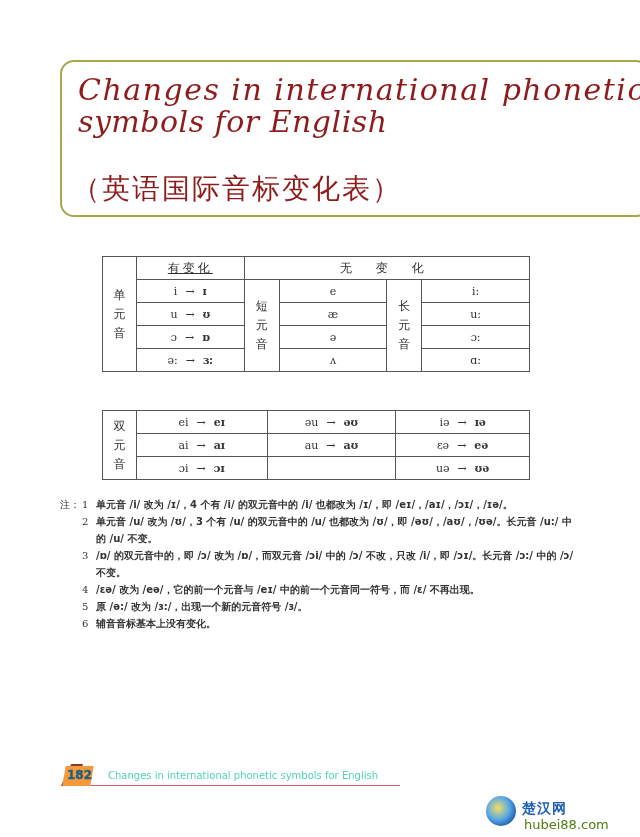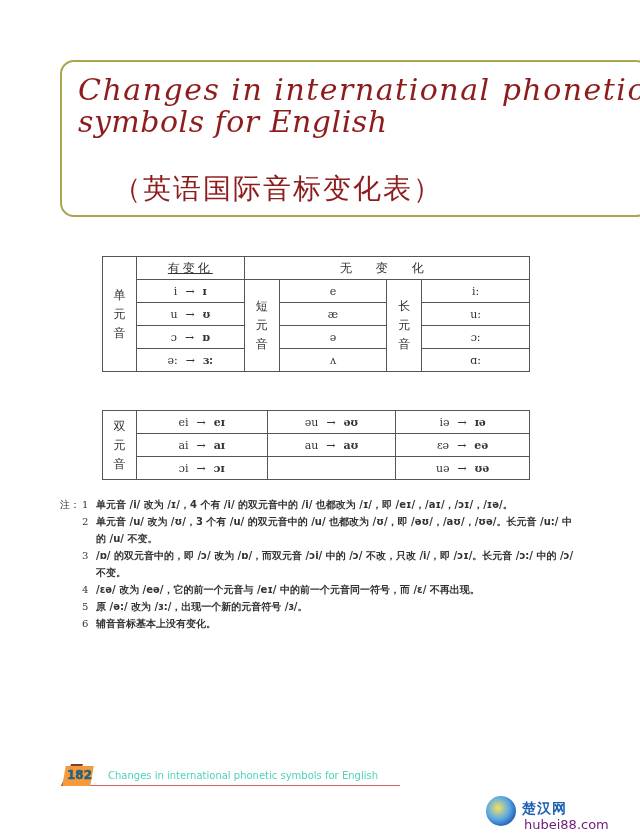--- a/index.html
+++ b/index.html
@@ -5,21 +5,21 @@
   html, body { margin:0; padding:0; }
   body { width:640px; height:837px; background:#ffffff; position:relative; overflow:hidden;
          font-family:"DejaVu Serif", serif; color:#222; }
   .title-box { position:absolute; left:60px; top:60px; width:590px; height:157px;
                border:2px solid #a9a74e; border-radius:14px; box-sizing:border-box; }
   .title-en { position:absolute; left:78px; font-family:"DejaVu Serif", serif; font-style:italic;
               font-size:30px; color:#8e1c1c; letter-spacing:1.5px; white-space:nowrap; }
   .t1 { top:72px; }
   .t2 { top:104px; letter-spacing:0.5px; }
   .title-zh { position:absolute; left:72px; top:170px; font-size:28px; color:#8e1c1c;
-              font-family:"DejaVu Sans", sans-serif; letter-spacing:2px; white-space:nowrap;margin-left:41px; }
+              font-family:"DejaVu Sans", sans-serif; letter-spacing:2px; white-space:nowrap; }
 
   table.ph { position:absolute; border-collapse:collapse; font-size:11px; }
   table.ph td { border:1.5px solid #555; text-align:center; padding:0; color:#333; }
   #tbl1 { left:102px; top:256px; width:428px; }
   #tbl1 td { height:22px; }
   #tbl2 { left:102px; top:410px; width:428px; }
   #tbl2 td { height:22px; }
   .vlabel { font-family:"DejaVu Sans", sans-serif; font-size:12px; line-height:19px; color:#555; }
   .hlabel { font-family:"DejaVu Sans", sans-serif; font-size:12px; letter-spacing:3px; color:#444;text-decoration:underline; }
   .hlabel2 { font-family:"DejaVu Sans", sans-serif; font-size:12px; letter-spacing:10px; color:#444; }
@@ -40,21 +40,21 @@
   .page-num { position:absolute; left:67px; top:768px; font-family:"DejaVu Sans", sans-serif; font-size:12px;
               color:#0369a1; font-weight:bold; -webkit-text-stroke:0.5px #555; }
   .footer-text { position:absolute; left:108px; top:770px; font-family:"DejaVu Sans", sans-serif;
                  font-size:10px; color:#4fd3b8; white-space:nowrap; }
 
   .logo { position:absolute; left:480px; top:790px; width:160px; height:45px; }
   .logo-globe { position:absolute; left:6px; top:6px; width:30px; height:30px; border-radius:50%;
                 background:radial-gradient(circle at 40% 40%, #f6e05e 0%, #5aa9e6 45%, #2a6cb8 70%, #d94040 100%); }
   .logo-zh { position:absolute; left:42px; top:10px; font-family:Liberation Serif, serif; font-weight:bold;
              font-size:14px; color:#1f5fb5; letter-spacing:1px; }
-  .logo-en { position:absolute; left:44px; top:27px; font-family:"DejaVu Sans", sans-serif; font-size:13px; color:#701a75; }
+  .logo-en { position:absolute; left:44px; top:27px; font-family:"DejaVu Sans", sans-serif; font-size:13px; color:#4d7c0f; }
 </style>
 </head>
 <body>
 
 <div class="title-box"></div>
 <div class="title-en t1">Changes in international phonetic</div>
 <div class="title-en t2">symbols for English</div>
 <div class="title-zh">（英语国际音标变化表）</div>
 
 <table class="ph" id="tbl1">

